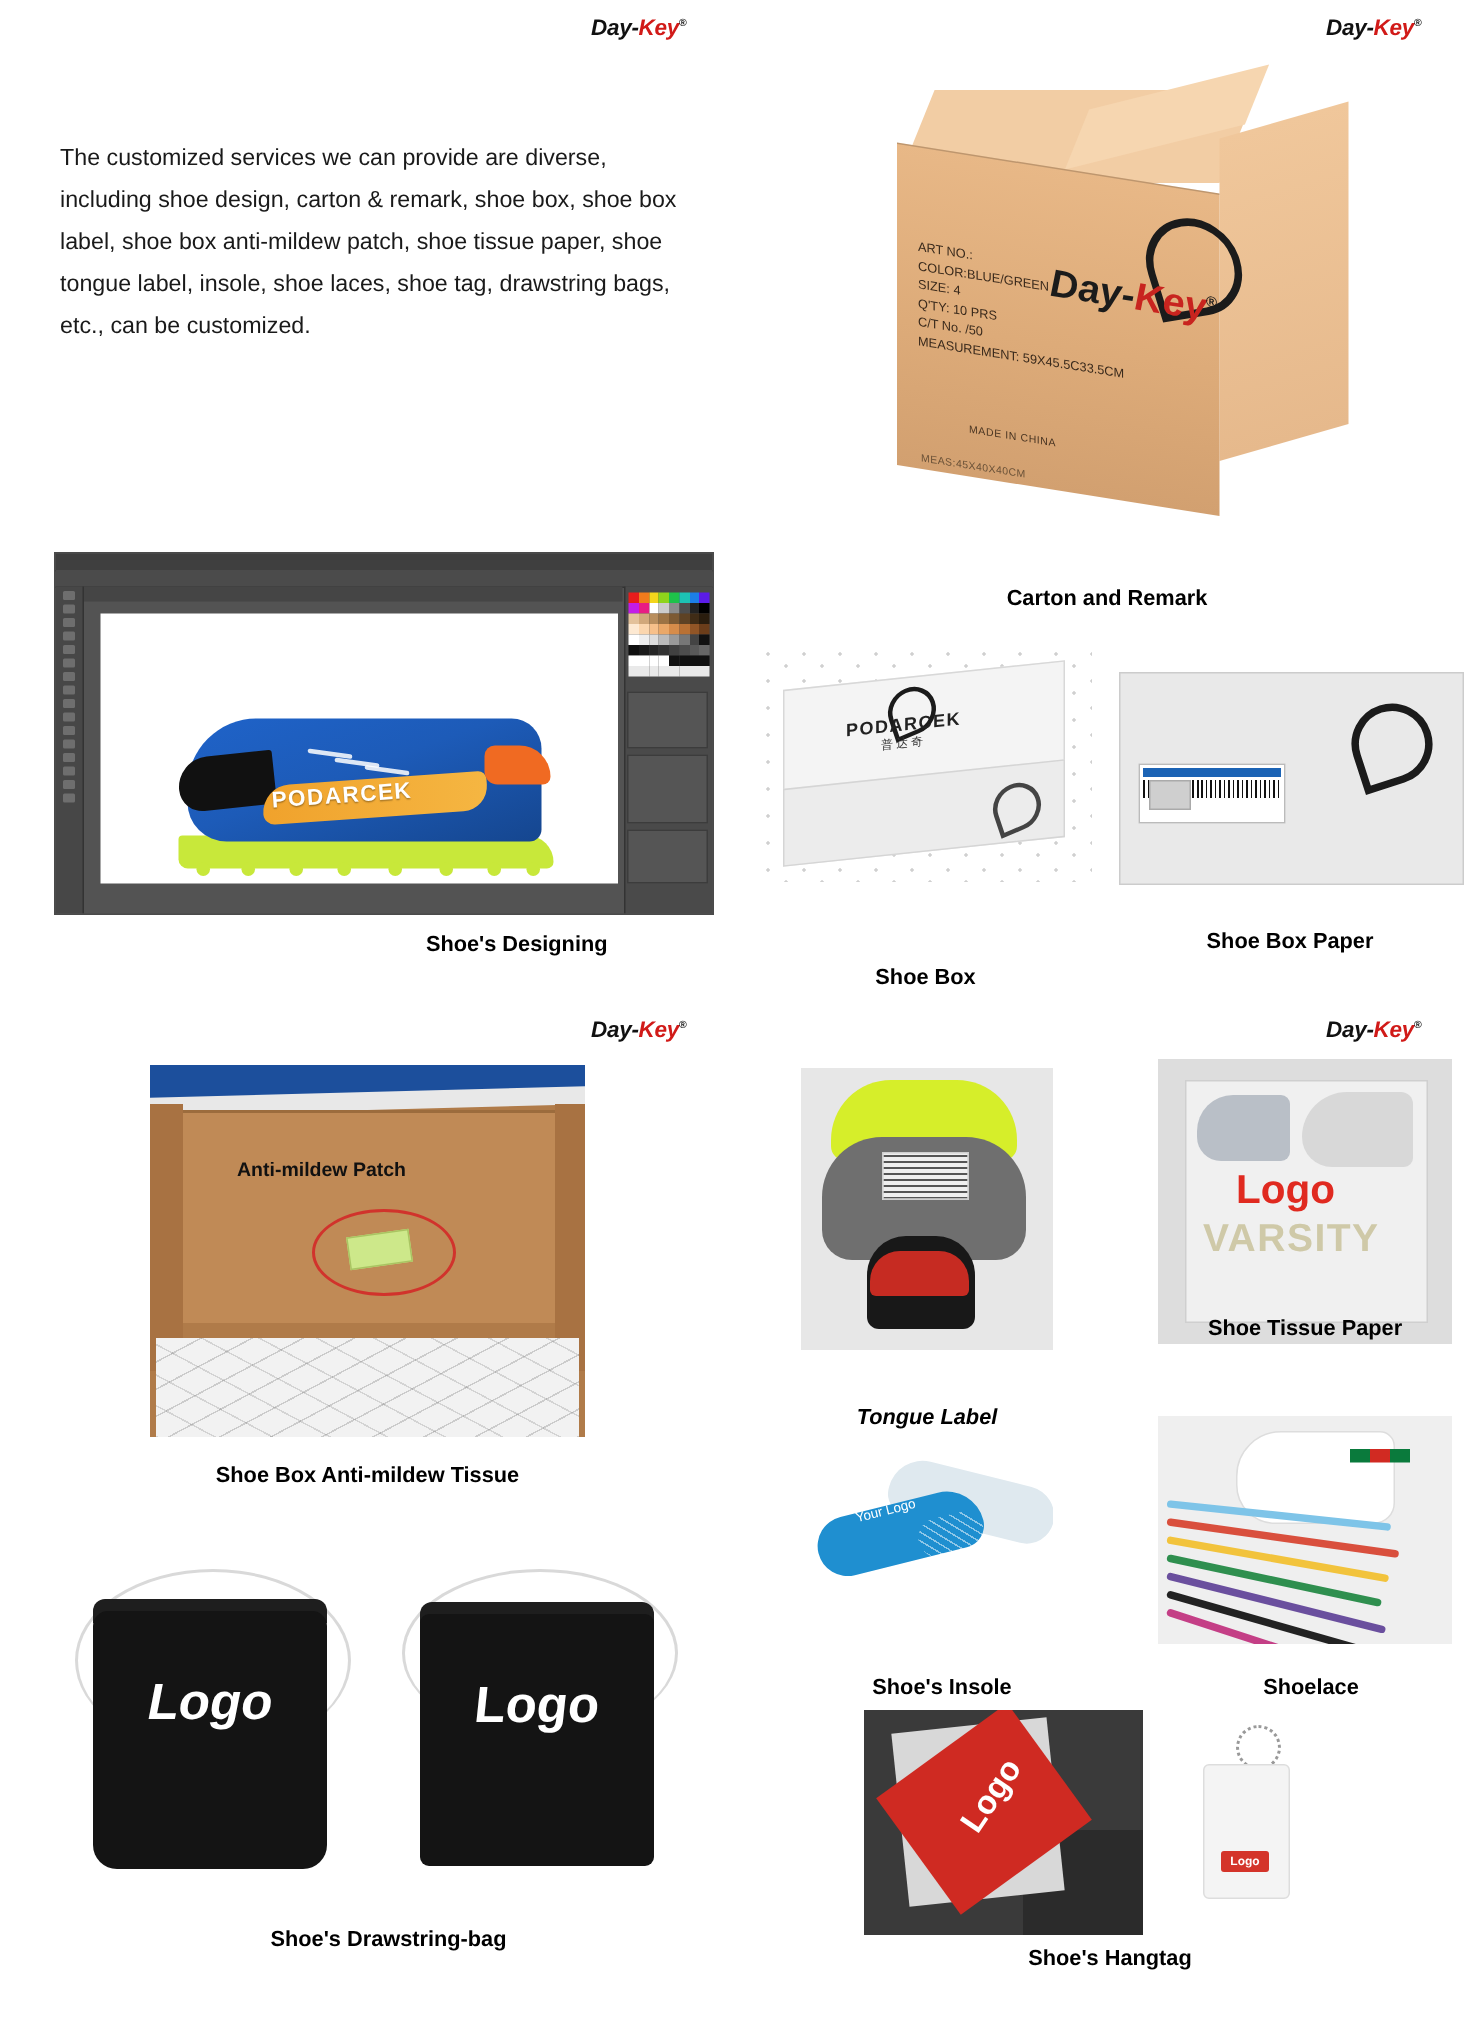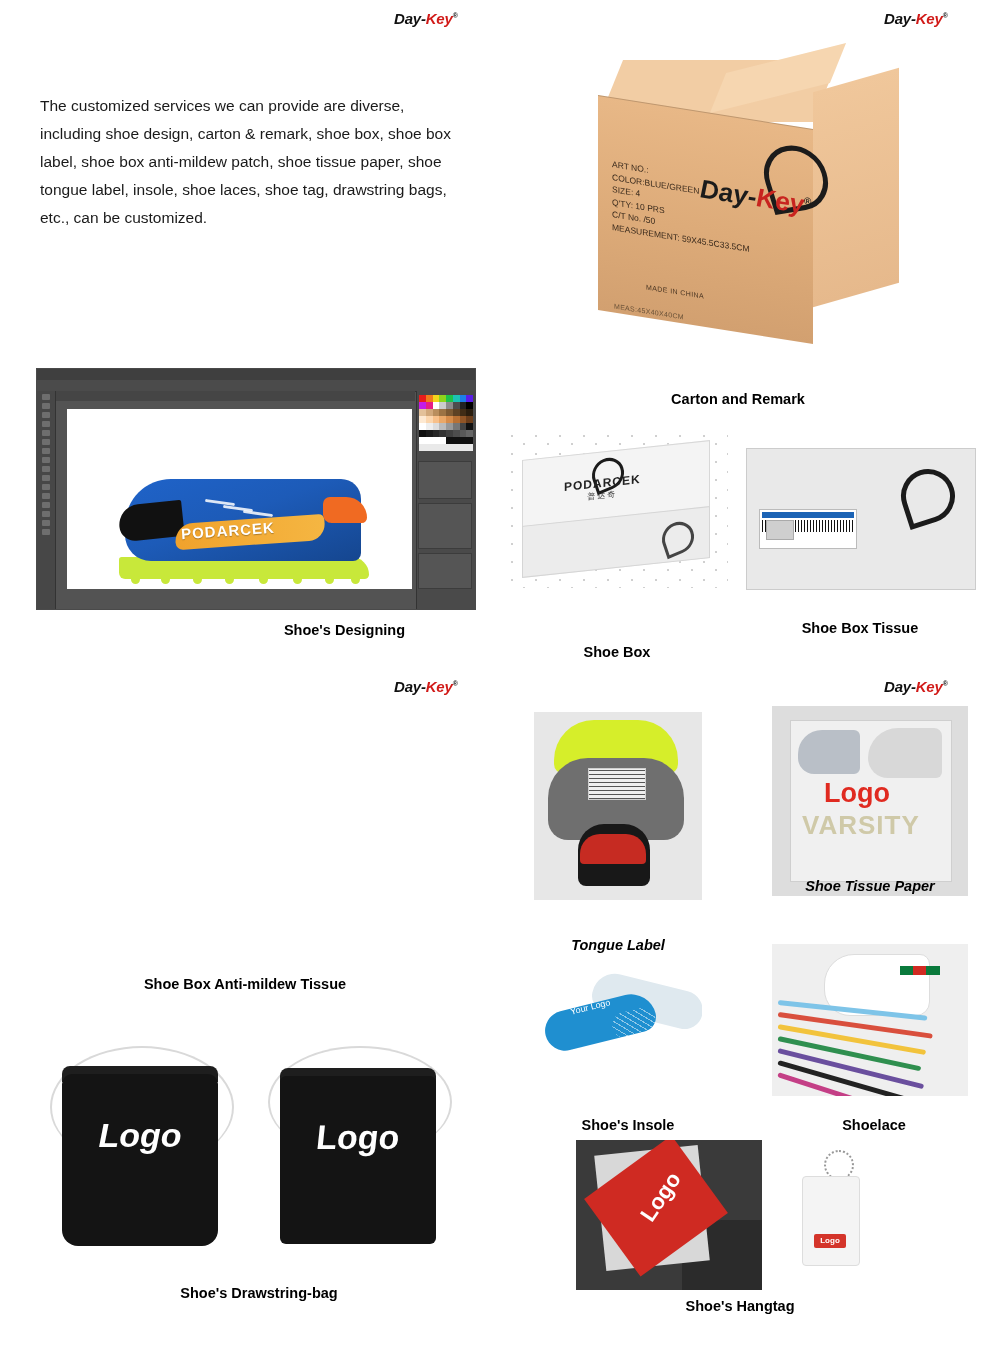--- a/index.html
+++ b/index.html
@@ -415,41 +415,52 @@
   <div class="cap" style="left:517px;top:644px;width:200px;">Shoe Box</div>
 
   <div class="fig sblabel hexpattern">
     <div class="swoosh" style="right:20px;top:20px;width:44px;height:44px;border-width:5px;"></div>
     <div class="label">
       <div class="blue"></div>
       <div class="thumb"></div>
       <div class="barcode"></div>
     </div>
   </div>
-  <div class="cap" style="left:760px;top:620px;width:200px;">Shoe Box Tissue</div>
-
+  <div class="cap" style="left:760px;top:620px;width:200px;">Shoe Box Paper</div>
+
+  <div class="fig amp">
+    <div class="lid"></div>
+    <div class="lidwhite"></div>
+    <div class="inner"></div>
+    <div class="flapL"></div>
+    <div class="flapR"></div>
+    <div class="tissue"></div>
+    <div class="patch"></div>
+    <div class="circle"></div>
+    <div class="amtext">Anti-mildew Patch</div>
+  </div>
   <div class="cap" style="left:95px;top:976px;width:300px;">Shoe Box Anti-mildew Tissue</div>
 
   <div class="fig tongue">
     <div class="green"></div>
     <div class="grey"></div>
     <div class="tag"></div>
     <div class="black"></div>
     <div class="red"></div>
   </div>
   <div class="cap" style="left:520px;top:937px;width:196px;font-style:italic;">Tongue Label</div>
 
   <div class="fig tissuep">
     <div class="bag"></div>
     <div class="shoeimg2"></div>
     <div class="shoeimg"></div>
     <div class="vars">VARSITY</div>
     <div class="logo">Logo</div>
   </div>
-  <div class="cap" style="left:772px;top:878px;width:196px;font-style:italic;">Shoe Tissue Paper</div>
+  <div class="cap" style="left:772px;top:878px;width:196px;">Shoe Tissue Paper</div>
 
   <div class="fig insole">
     <div class="b"></div>
     <div class="a"></div>
     <div class="tread"></div>
     <div class="txt">Your Logo</div>
   </div>
   <div class="cap" style="left:530px;top:1117px;width:196px;">Shoe's Insole</div>
 
   <div class="fig lace">

